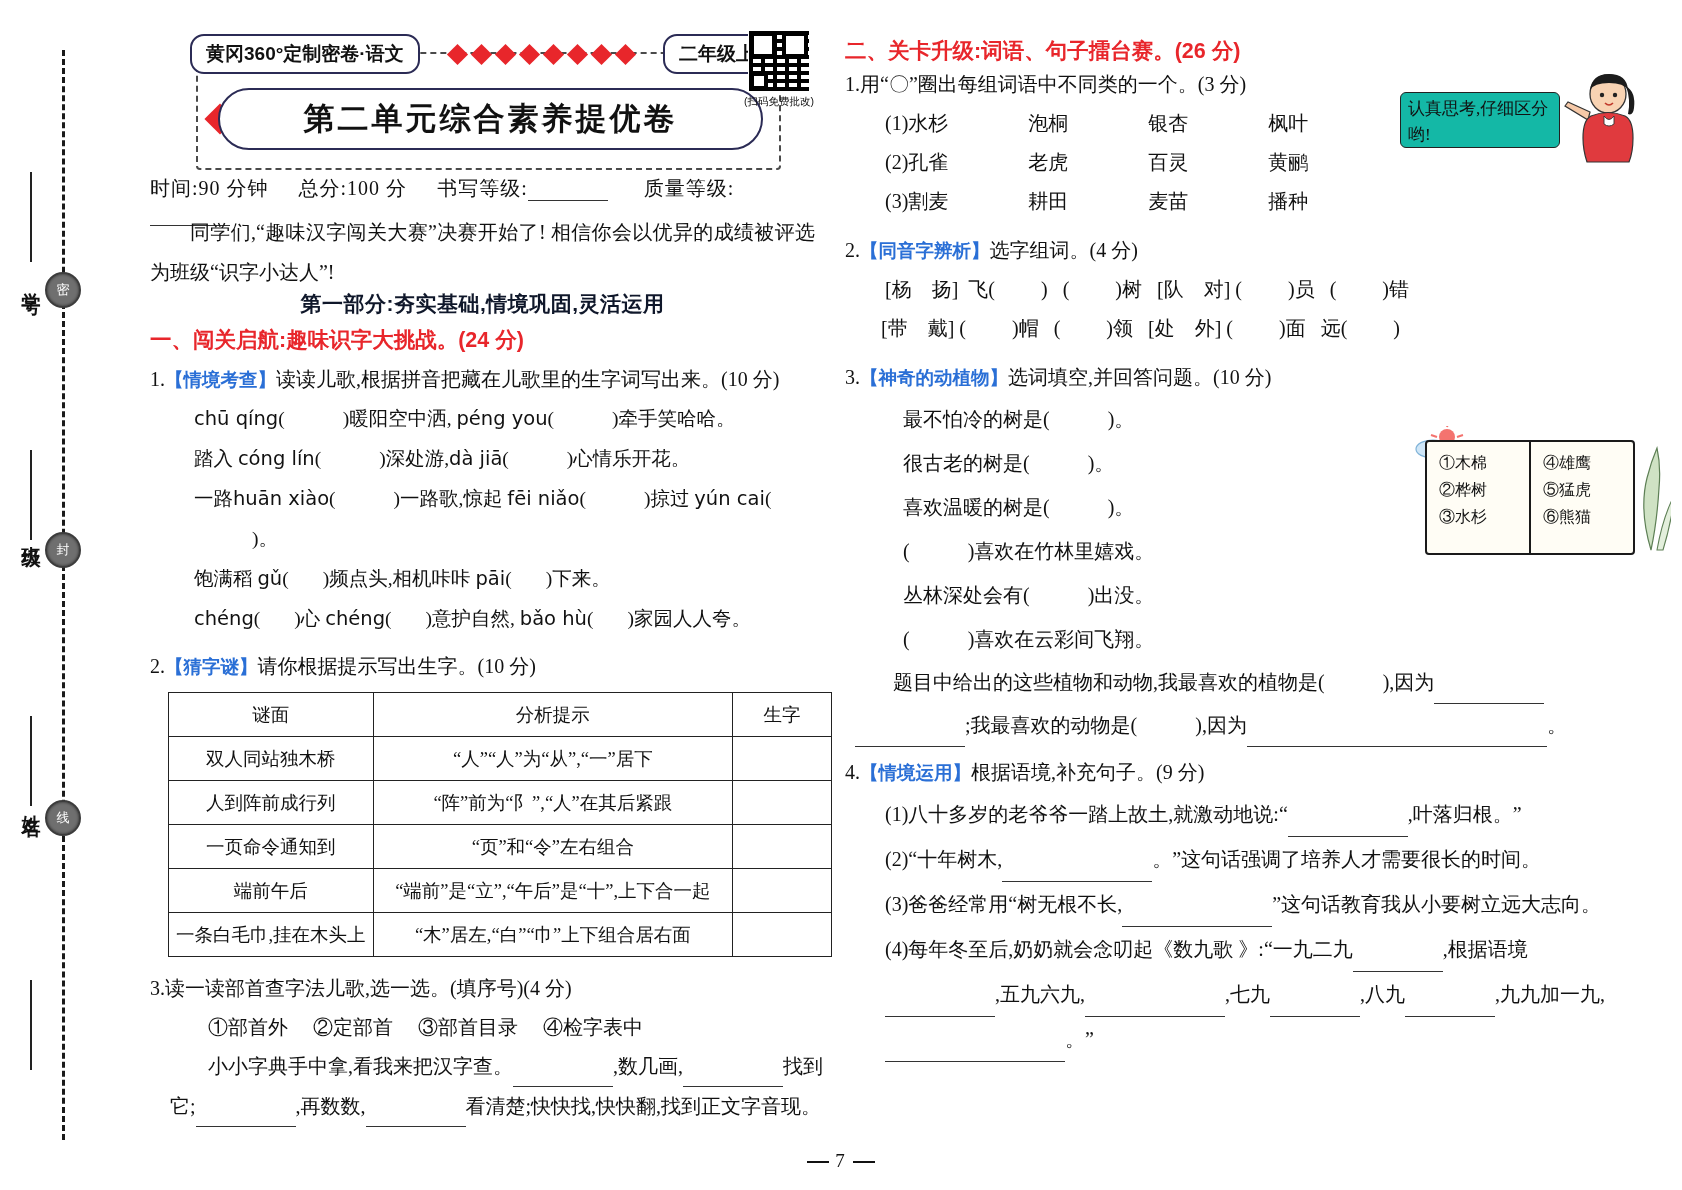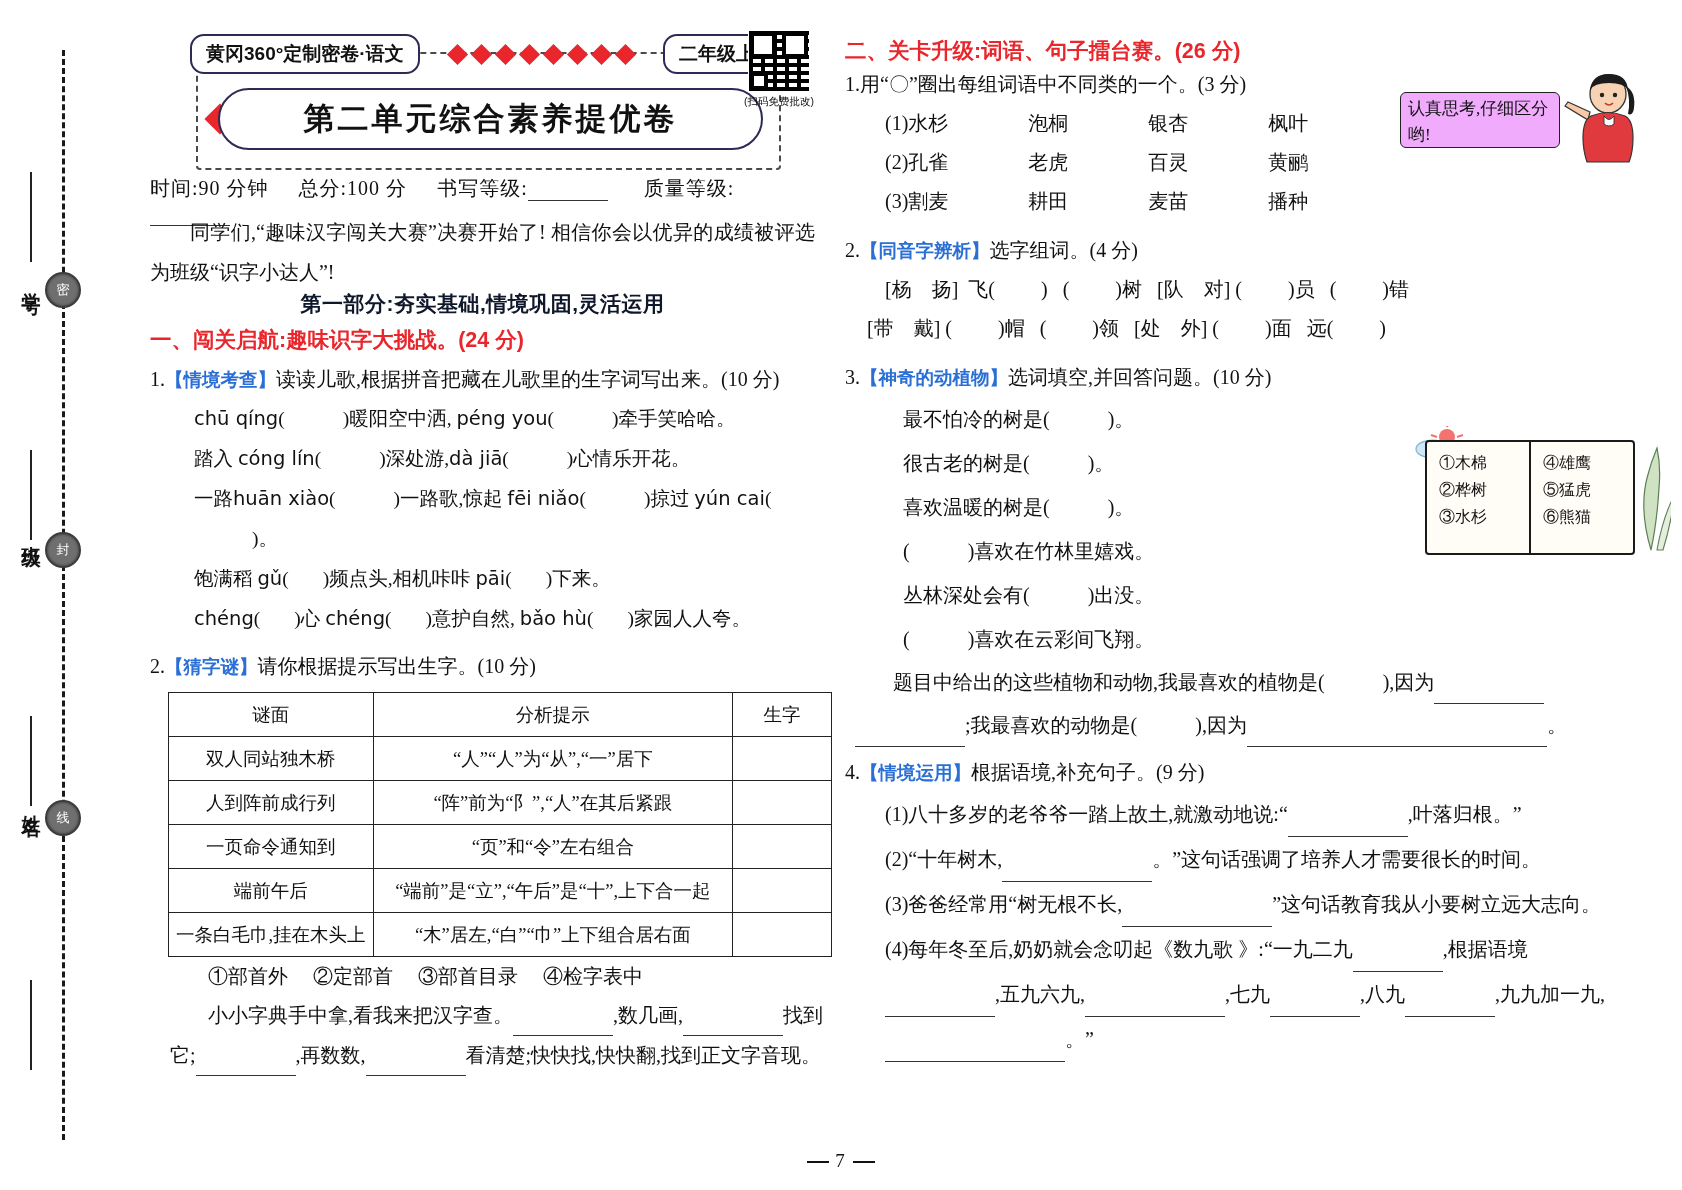--- a/index.html
+++ b/index.html
@@ -136,21 +136,21 @@
   }
   table.riddle td, table.riddle th {
     border:1.4px solid #222; text-align:center; padding:9px 4px; font-weight:400;margin-top:16px;
   }
   table.riddle th { font-weight:400; }
   .c1 { width:205px; } .c2 { width:360px; } .c3 { width:99px; }
 
   
   .think-bubble {
     position:absolute; left:555px; top:92px; width:160px; height:56px;
-    border:1.6px solid #222; border-radius:6px; background:#f0abfc;
+    border:1.6px solid #222; border-radius:6px; background:#14b8a6;
     font-size:17px; line-height:26px; padding:3px 7px;
     font-family:"Liberation Serif", serif;
   }
   .girl { position:absolute; left:715px; top:72px; width:82px; height:92px; }
 
   .bookcard {
     position:absolute; left:580px; top:440px; width:210px; height:115px;
   }
   .book-inner {
     position:absolute; inset:0;
@@ -295,20 +295,23 @@
           <td>&nbsp;</td>
         </tr>
         <tr>
           <td>一条白毛巾,挂在木头上</td>
           <td>“木”居左,“白”“巾”上下组合居右面</td>
           <td>&nbsp;</td>
         </tr>
       </tbody>
         </table>
 
+      <div class="q" style="margin-top:12px;">
+        <span>3.</span><span>读一读部首查字法儿歌,选一选。(填序号)</span><span>(4 分)</span>
+      </div>
       <div class="q" style="margin-left:58px;">
         <span>①部首外</span>&nbsp;&nbsp;&nbsp;&nbsp;
         <span>②定部首</span>&nbsp;&nbsp;&nbsp;&nbsp;
         <span>③部首目录</span>&nbsp;&nbsp;&nbsp;&nbsp;
         <span>④检字表中</span>
       </div>
       <div class="q" style="margin-left:20px; text-indent:38px; width:660px;">
         <span>小小字典手中拿,看我来把汉字查。</span><span class="ul w100">&nbsp;</span><span>,数几画,</span><span class="ul w100">&nbsp;</span><span>找到它;</span><span class="ul w100">&nbsp;</span><span>,再数数,</span><span class="ul w100">&nbsp;</span><span>看清楚;快快找,快快翻,找到正文字音现。</span>
       </div>
     </div>
@@ -335,21 +338,21 @@
         <span>(3)</span><span style="display:inline-block;width:120px">割麦</span><span style="display:inline-block;width:120px">耕田</span><span style="display:inline-block;width:120px">麦苗</span><span>播种</span>
       </div>
 
       <div class="q" style="margin-top:10px;">
         <span>2.</span><span class="tag">【同音字辨析】</span><span>选字组词。</span><span>(4 分)</span>
       </div>
 
       <div class="q" style="margin-left:40px;">
         <span>[杨　扬]</span>&nbsp;&nbsp;<span>飞(</span><span class="blankp" style="min-width:46px">&nbsp;</span><span>)</span>&nbsp;&nbsp;&nbsp;<span>(</span><span class="blankp" style="min-width:46px">&nbsp;</span><span>)树</span>&nbsp;&nbsp;&nbsp;<span>[队　对]</span>&nbsp;<span>(</span><span class="blankp" style="min-width:46px">&nbsp;</span><span>)员</span>&nbsp;&nbsp;&nbsp;<span>(</span><span class="blankp" style="min-width:46px">&nbsp;</span><span>)错</span>
       </div>
-      <div class="q" style="margin-left:22px;">
+      <div class="q" style="margin-left:36px;">
         <span>[带　戴]</span>&nbsp;<span>(</span><span class="blankp" style="min-width:46px">&nbsp;</span><span>)帽</span>&nbsp;&nbsp;&nbsp;<span>(</span><span class="blankp" style="min-width:46px">&nbsp;</span><span>)领</span>&nbsp;&nbsp;&nbsp;<span>[处　外]</span>&nbsp;<span>(</span><span class="blankp" style="min-width:46px">&nbsp;</span><span>)面</span>&nbsp;&nbsp;&nbsp;<span>远(</span><span class="blankp" style="min-width:46px">&nbsp;</span><span>)</span>
       </div>
 
       <div class="q" style="margin-top:10px;">
         <span>3.</span><span class="tag">【神奇的动植物】</span><span>选词填空,并回答问题。</span><span>(10 分)</span>
       </div>
 
       <div class="q" style="margin-left:58px; line-height:44px;">
         <div><span>最不怕冷的树是(</span><span class="blankp">&nbsp;</span><span>)。</span></div>
         <div><span>很古老的树是(</span><span class="blankp">&nbsp;</span><span>)。</span></div>

